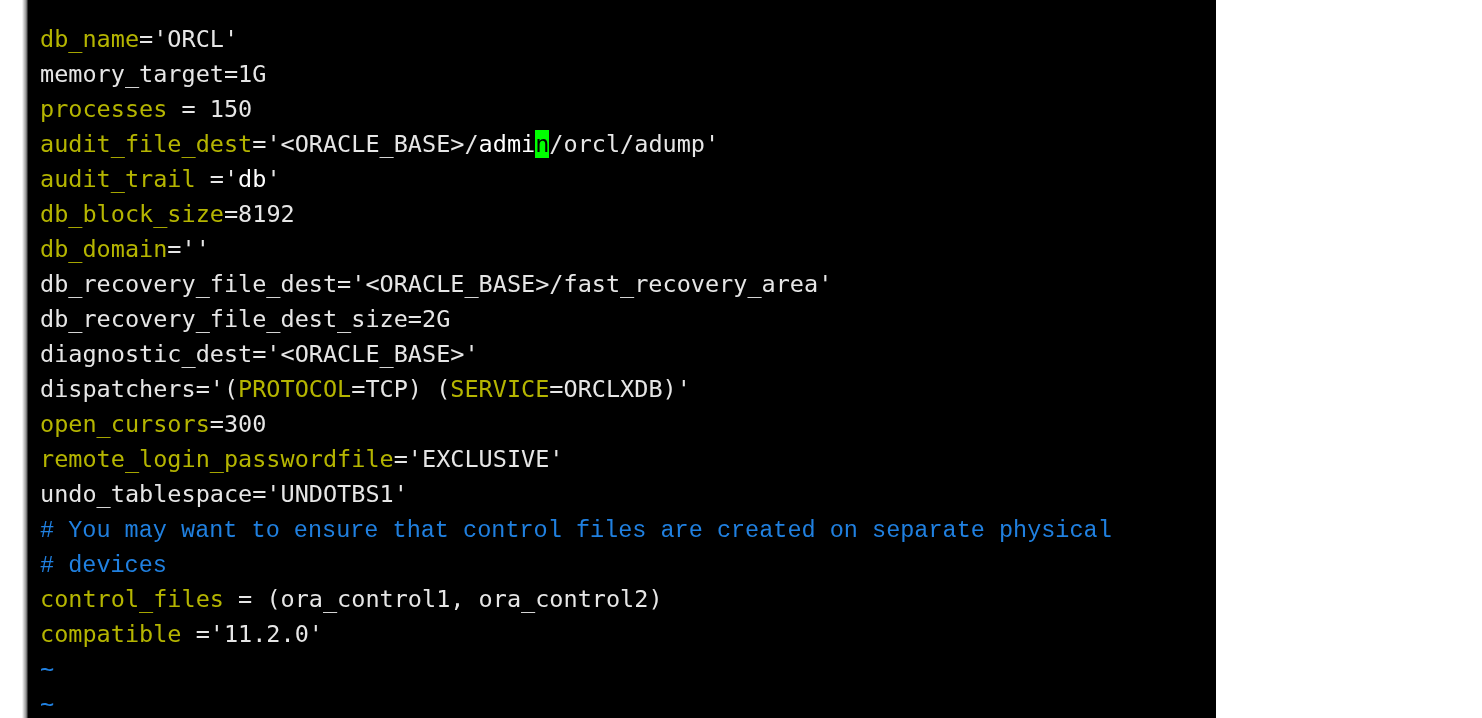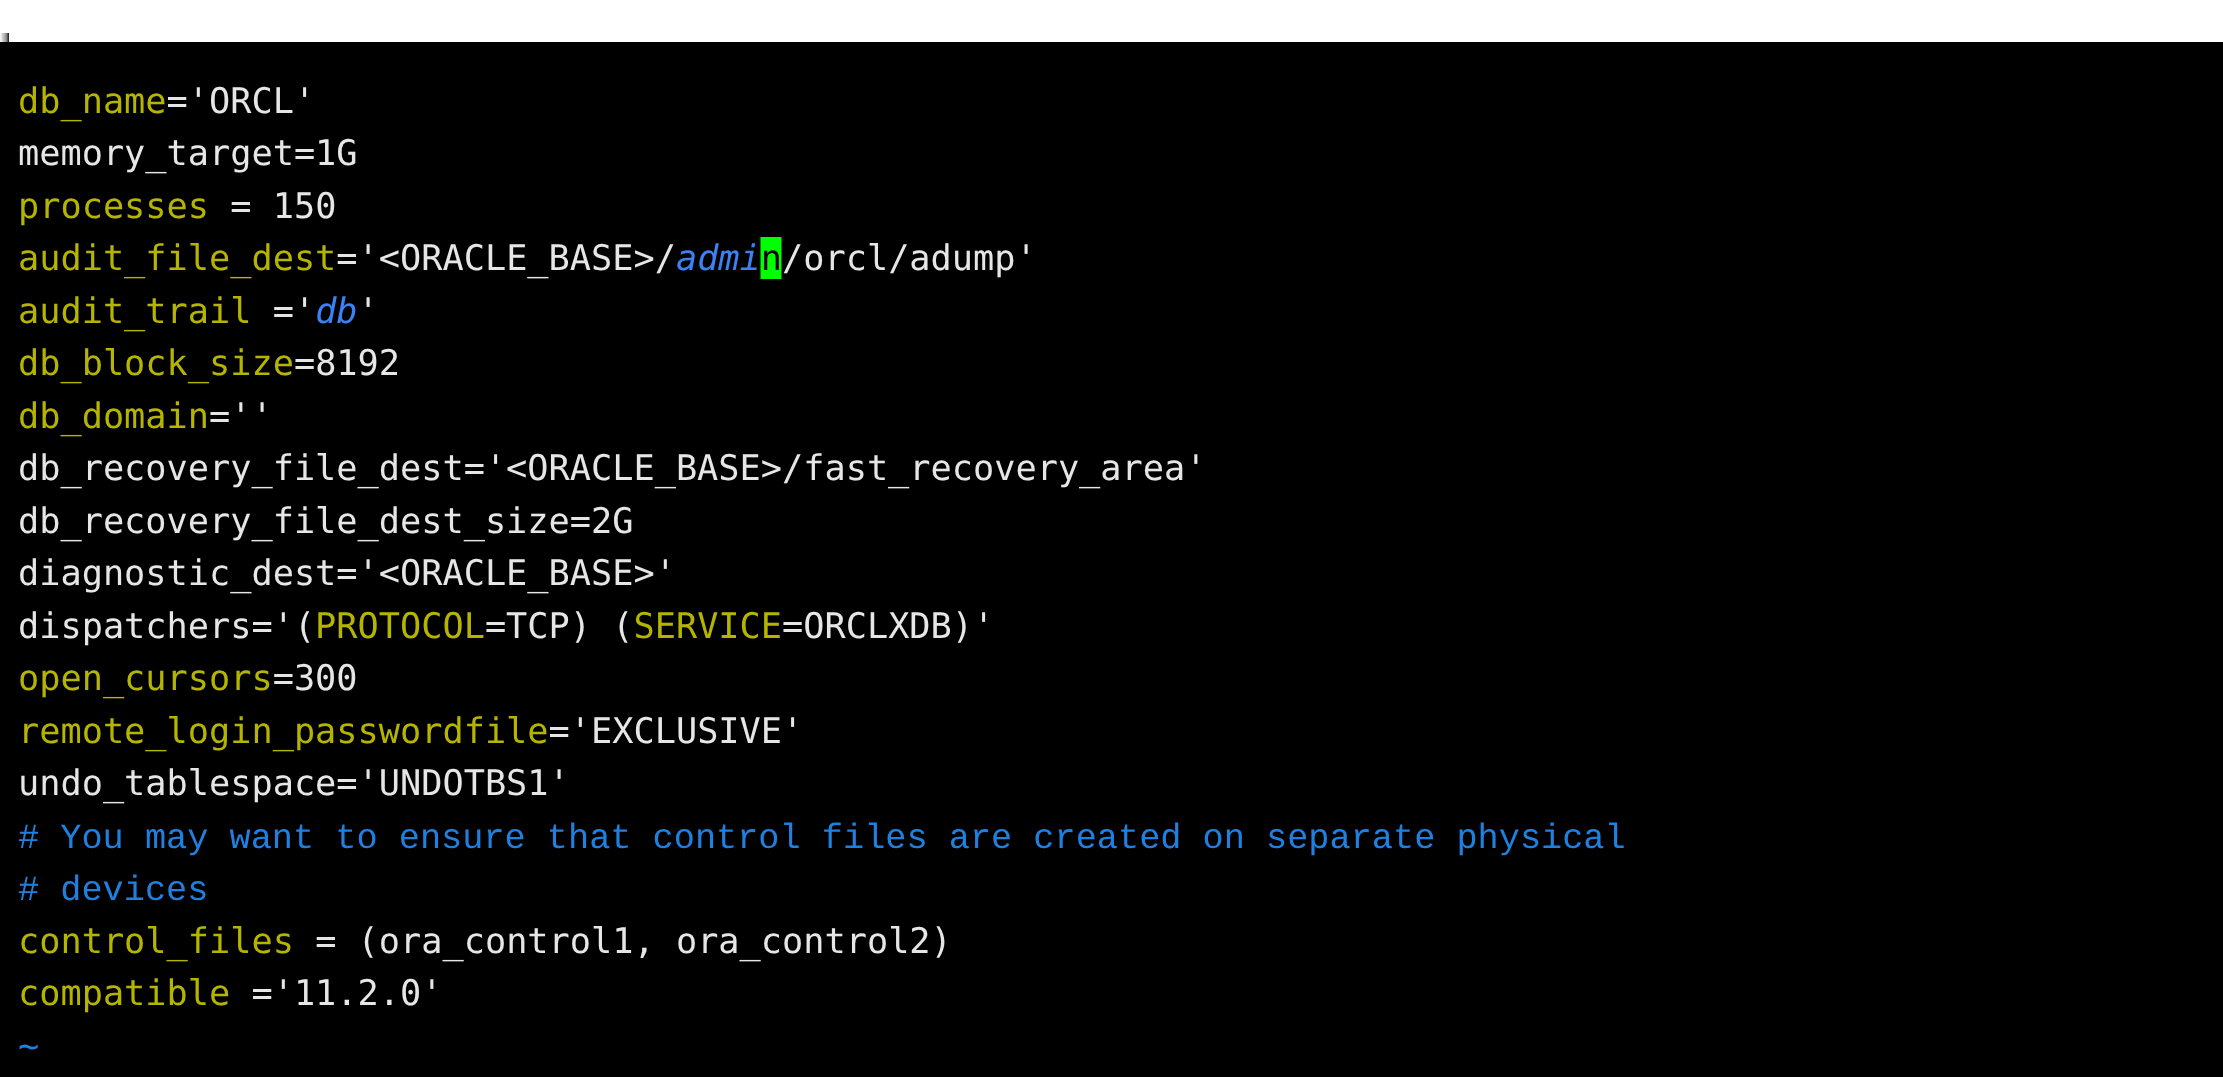--- a/index.html
+++ b/index.html
@@ -9,25 +9,25 @@
   }
   body {
     width: 1482px;
     height: 718px;
     overflow: hidden;
     font-family: "DejaVu Sans Mono", "Liberation Mono", monospace;
   }
 
   #screen {
     position: relative;
-    width: 1482px;
+    width: 1216px;
     height: 718px;
     background: #ffffff;
     display: flex;
-    flex-direction: column;
+    flex-direction: row;
   }
 
   
   .left-gutter {
     width: 22px;
     height: 718px;
     background: #ffffff;
     flex: 0 0 22px;
   }
   
@@ -60,21 +60,21 @@
   }
 
   .line {
     height: 35px;
     white-space: pre;
   }
 
   
   .kw      { color: #b5b500; }   
   .val     { color: #e6e6e6; }   
-  .str     { color: #3b82f6; font-style: italic; }   
+  .str     { color: #ffffff; }   
   .cmt     { color: #2080e0; font-family: Liberation Mono, monospace; }   
   .tilde   { color: #2080e0; }   
 
   
   .cursor {
     background: #00ff00;
     color: #000000;
   }
 </style>
 </head>

